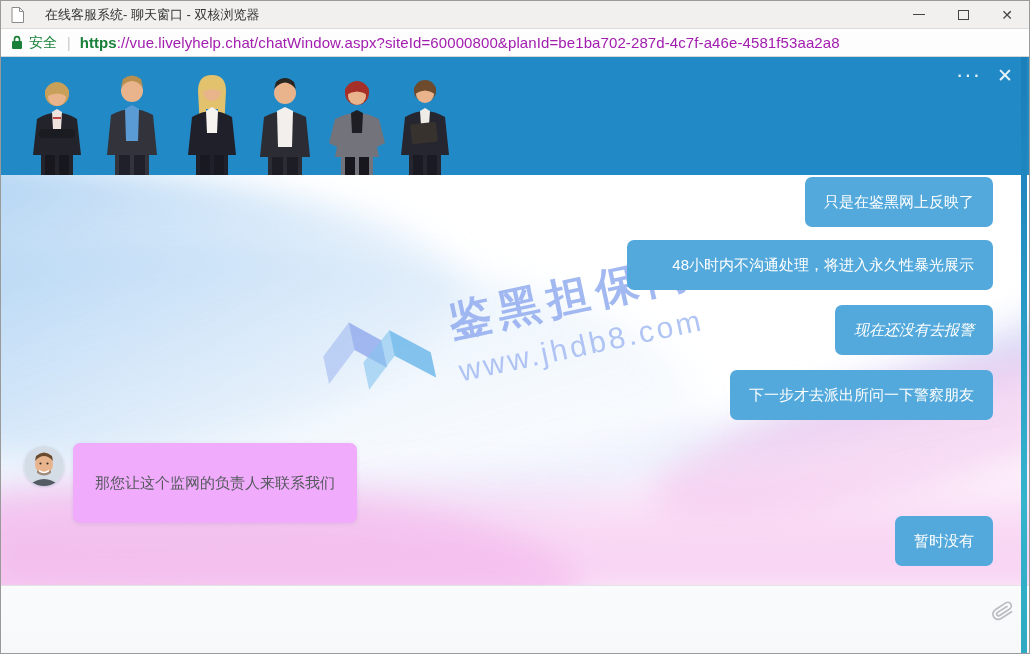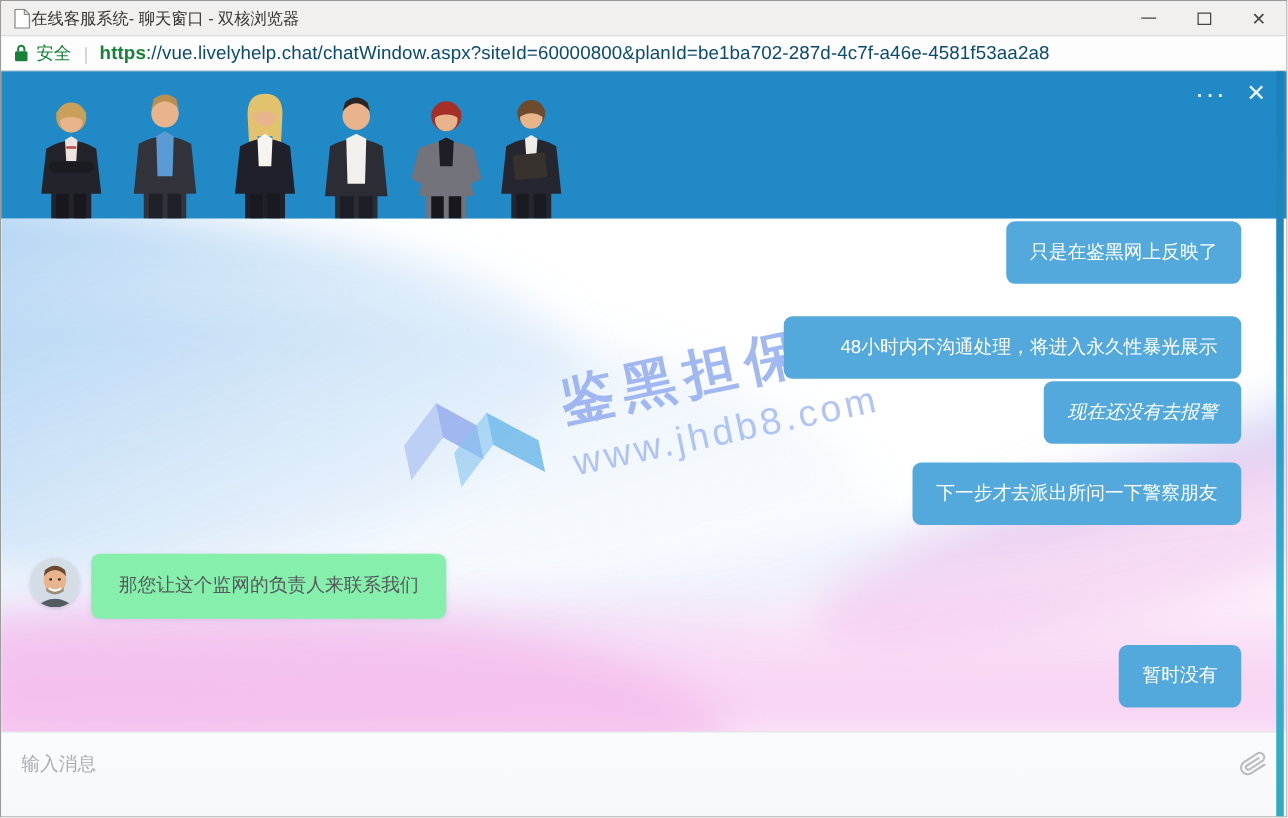--- a/index.html
+++ b/index.html
@@ -10,40 +10,40 @@
     position:relative; width:1030px; height:654px; overflow:hidden;
     box-shadow:inset 0 0 0 1px #9a9a9a; background:#fff;
   }
 
   
   .titlebar{
     position:absolute; left:1px; top:1px; right:1px; height:27px;
     background:#f1f0ef; display:flex; align-items:center;
   }
   .page-icon{ width:13px; height:16px; margin-left:10px; position:relative; flex:0 0 auto;}
-  .title-text{ margin-left:1px; font-size:13px; color:#333; white-space:nowrap; }
+  .title-text{ margin-left:21px; font-size:13px; color:#333; white-space:nowrap; }
   .win-controls{ margin-left:auto; display:flex; align-items:center; height:100%; }
   .win-btn{ width:44px; height:100%; display:flex; align-items:center; justify-content:center;
     color:#444; font-size:13px; cursor:default; }
   .win-btn .min-glyph{ display:block; width:12px; height:1px; background:#444; }
   .win-btn .max-glyph{ display:block; width:11px; height:10px; border:1px solid #444; }
   .win-btn .x-glyph{ font-size:14px; line-height:1; color:#444; }
 
   
   .addressbar{
     position:absolute; left:1px; top:28px; right:1px; height:29px;
     background:#fdfdfd; border-top:1px solid #dcdcdc; border-bottom:1px solid #d5d5d5;
     display:flex; align-items:center; font-size:15px;
   }
   .lock-wrap{ display:flex; align-items:center; margin-left:10px; gap:6px; }
   .secure-label{ color:#188038; font-size:14px; }
   .addr-divider{ color:#c8c8c8; margin:0 9px 0 10px; font-size:14px; }
   .url{ white-space:nowrap; overflow:hidden; letter-spacing:0.1px; }
   .url .scheme{ color:#188038;font-weight:bold; }
-  .url .rest{ color:#0c4a6e; }
+  .url .rest{ color:#a21caf; }
 
   
   .chat-header{
     position:absolute; left:1px; top:57px; right:1px; height:118px;
     background:#2189c5; overflow:hidden;
   }
   .people-svg{ position:absolute; left:0; bottom:0; }
   .chat-menu{ position:absolute; top:8px; right:48px; color:#eaf4fb; font-size:22px;
     letter-spacing:1px; line-height:20px; cursor:pointer; }
   .chat-close{ position:absolute; top:9px; right:16px; color:#eaf4fb; font-size:19px;
@@ -69,22 +69,22 @@
   .bubble{
     display:inline-block; border-radius:7px; font-size:15px; line-height:18px;
     white-space:nowrap;
     text-align:center;
   }
   .bubble.right{
     position:absolute; right:36px; background:#53a9db; color:#fff;
     padding:16px 19px; font-weight:500;
   }
   .bubble.left{
-    position:absolute; left:72px; background:#86efac; color:#55585c;
-    padding:17px 22px; box-shadow:0 1px 4px rgba(120,130,160,0.18);
+    position:absolute; left:72px; background:#f0abfc; color:#55585c;
+    padding:31px 22px; box-shadow:0 1px 4px rgba(120,130,160,0.18);
   }
   .avatar{
     position:absolute; left:23px; width:40px; height:40px; border-radius:50%;
     overflow:hidden; box-shadow:0 1px 3px rgba(80,100,140,0.25);
   }
 
   
   .chat-input{
     position:absolute; left:1px; right:1px; bottom:1px; height:68px;
     background:linear-gradient(180deg,#fafbfc,#f7f8f9);
@@ -249,21 +249,21 @@
       <div class="wm-text">
         <span class="wm-title">鉴黑担保网</span>
         <span class="wm-url">www.jhdb8.com</span>
       </div>
     </div>
 
     <div class="msg-row" style="top:2px;">
       <div class="bubble right" style="top:0;">只是在鉴黑网上反映了</div>
     </div>
     <div class="msg-row" style="top:65px;">
-      <div class="bubble right" style="top:13px;padding-left:45px;">48小时内不沟通处理，将进入永久性暴光展示</div>
+      <div class="bubble right" style="top:0;padding-left:45px;">48小时内不沟通处理，将进入永久性暴光展示</div>
     </div>
     <div class="msg-row" style="top:130px;">
       <div class="bubble right" style="top:0;font-style:italic;">现在还没有去报警</div>
     </div>
     <div class="msg-row" style="top:195px;">
       <div class="bubble right" style="top:0;">下一步才去派出所问一下警察朋友</div>
     </div>
     <div class="msg-row" style="top:268px;">
       <div class="avatar" style="top:3px;">
         <svg width="40" height="40" viewBox="0 0 40 40">
@@ -278,21 +278,20 @@
         </svg>
       </div>
       <div class="bubble left" style="top:0;">那您让这个监网的负责人来联系我们</div>
     </div>
     <div class="msg-row" style="top:341px;">
       <div class="bubble right" style="top:0;">暂时没有</div>
     </div>
   </div>
 
   <div class="chat-input">
-    <input class="msg-input" type="text" placeholder="输入消息" style="">
     <svg class="attach-btn" width="24" height="26" viewBox="0 0 24 24">
       <path d="M20.5,11 l-8.8,8.8 a5.3,5.3 0 0 1 -7.5,-7.5 l8.8,-8.8 a3.6,3.6 0 0 1 5.1,5.1 l-8.5,8.5 a1.8,1.8 0 0 1 -2.6,-2.6 l7.9,-7.8" fill="none" stroke="#b9bcc1" stroke-width="1.7" stroke-linecap="round" transform="rotate(12 12 12)"></path>
     </svg>
   </div>
 
   <div class="edge-stripe"></div>
 
 </div>
 
 </body></html>

